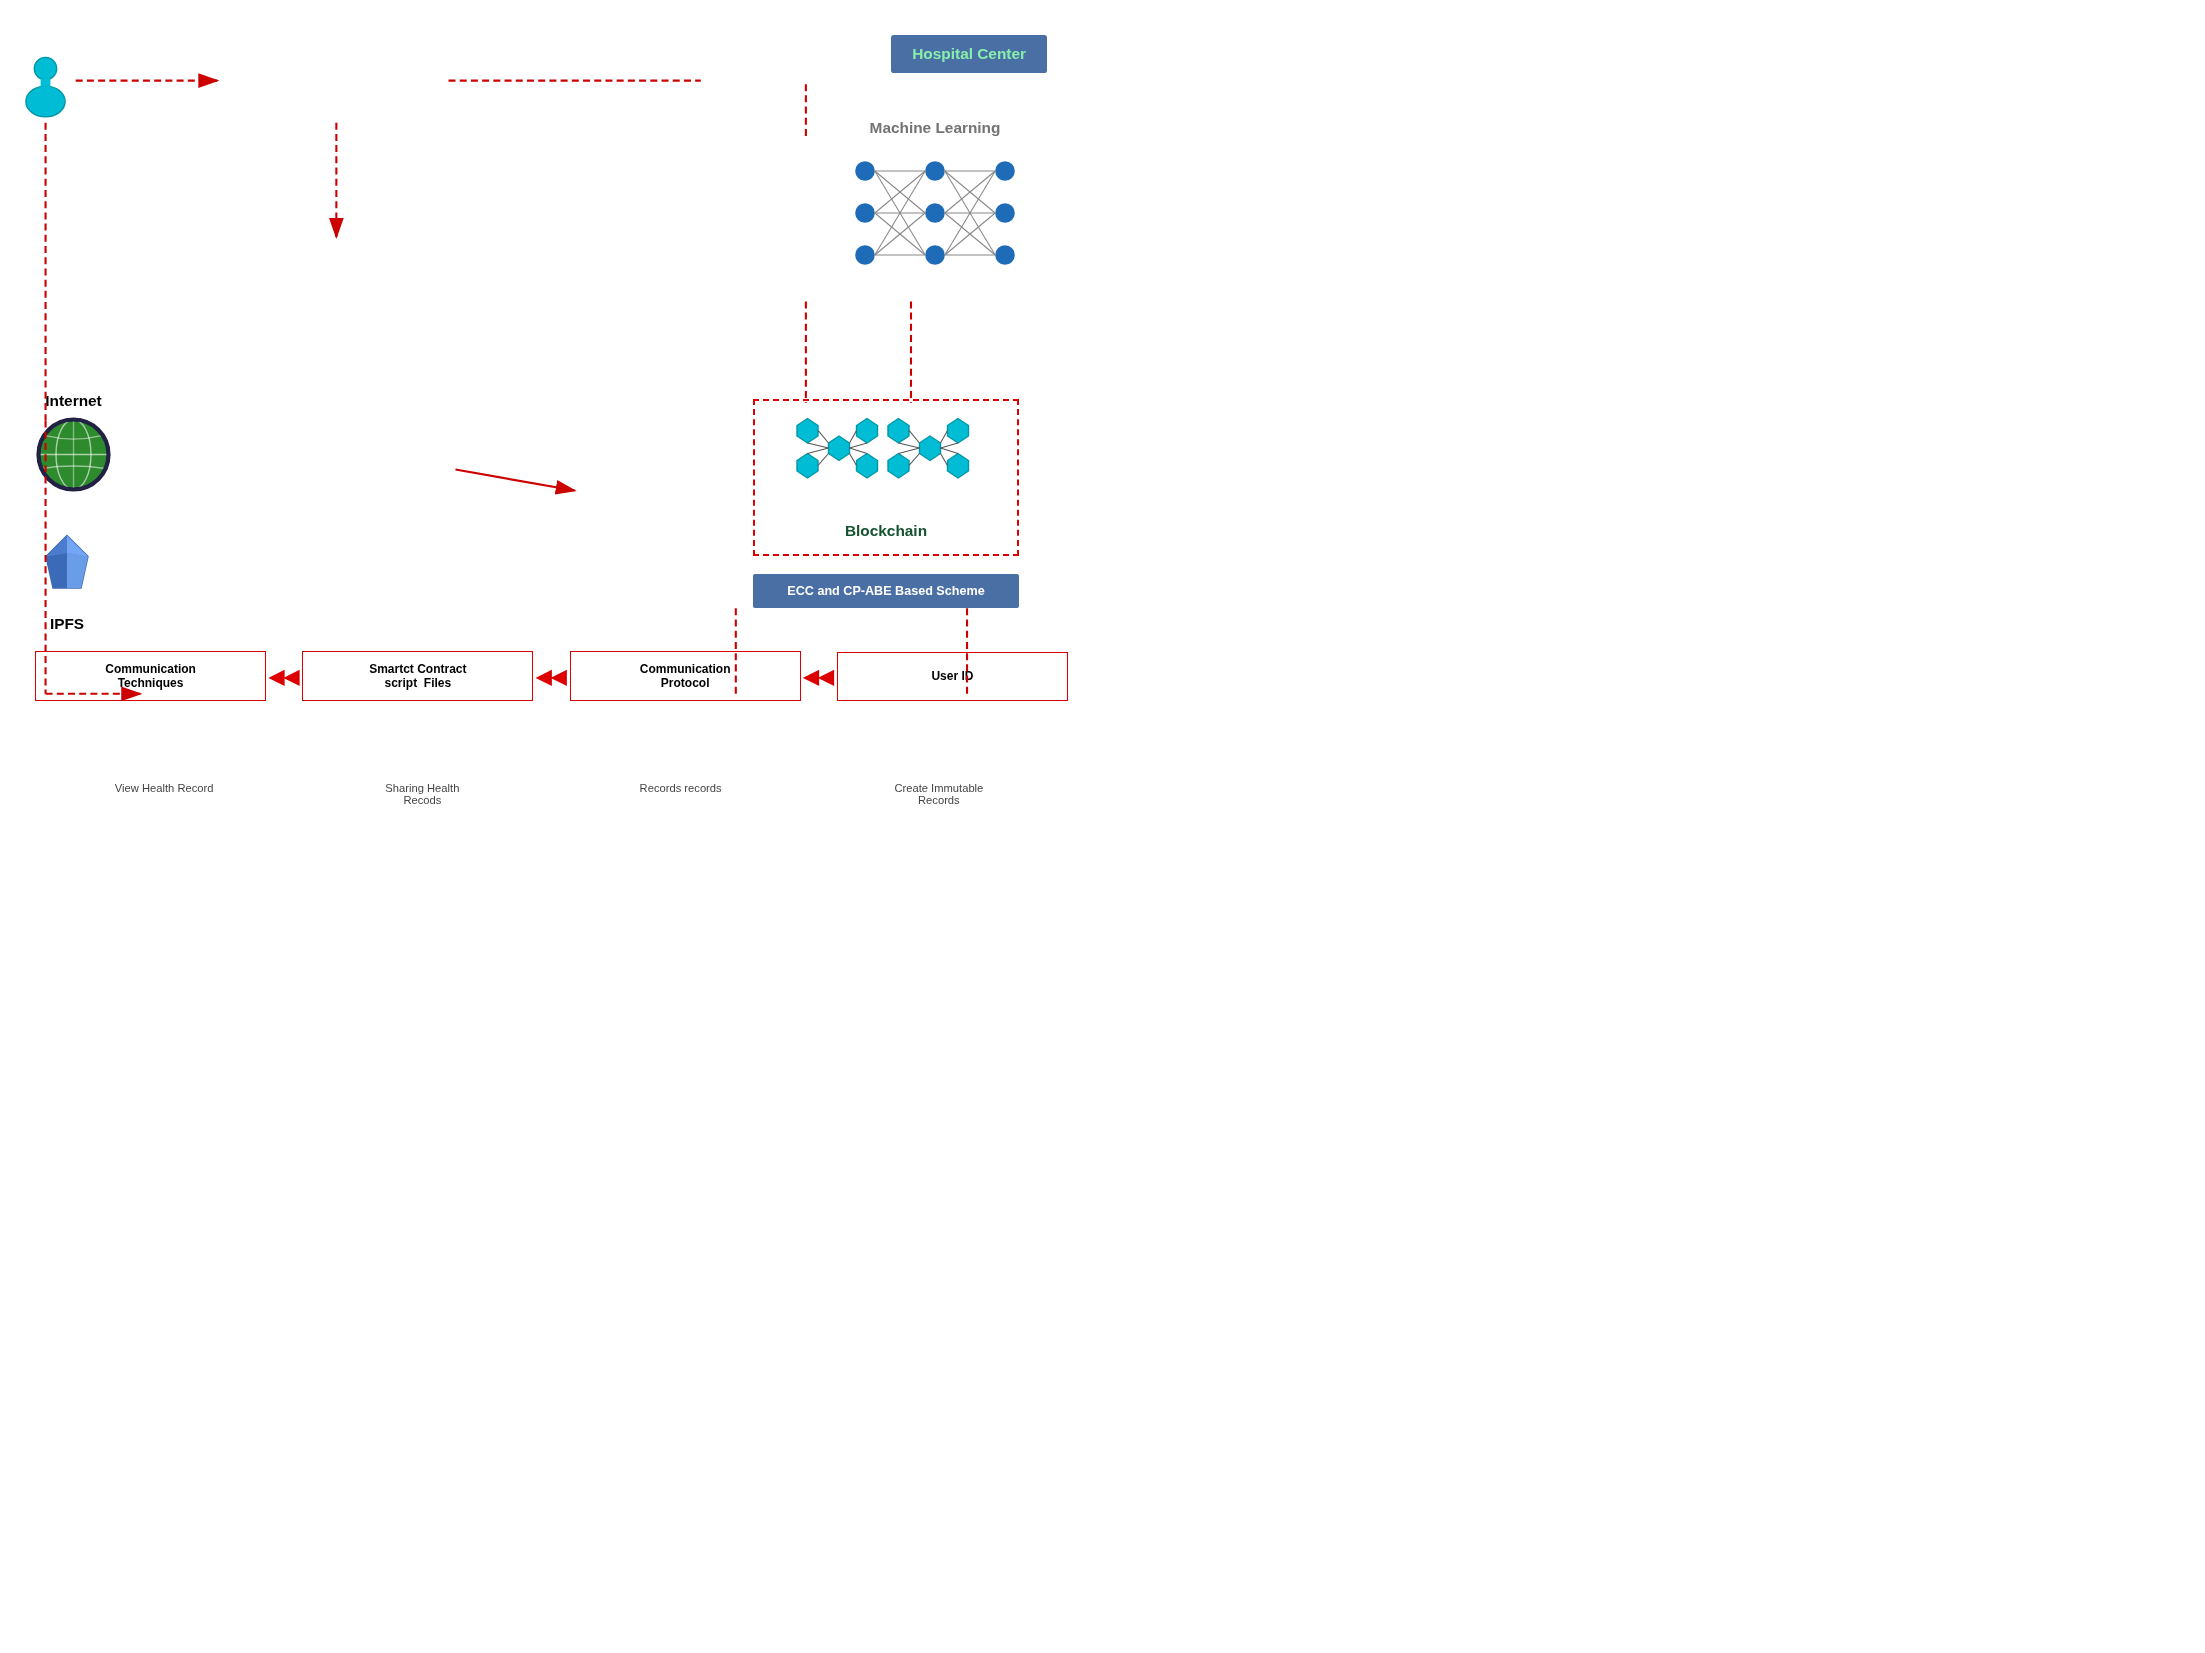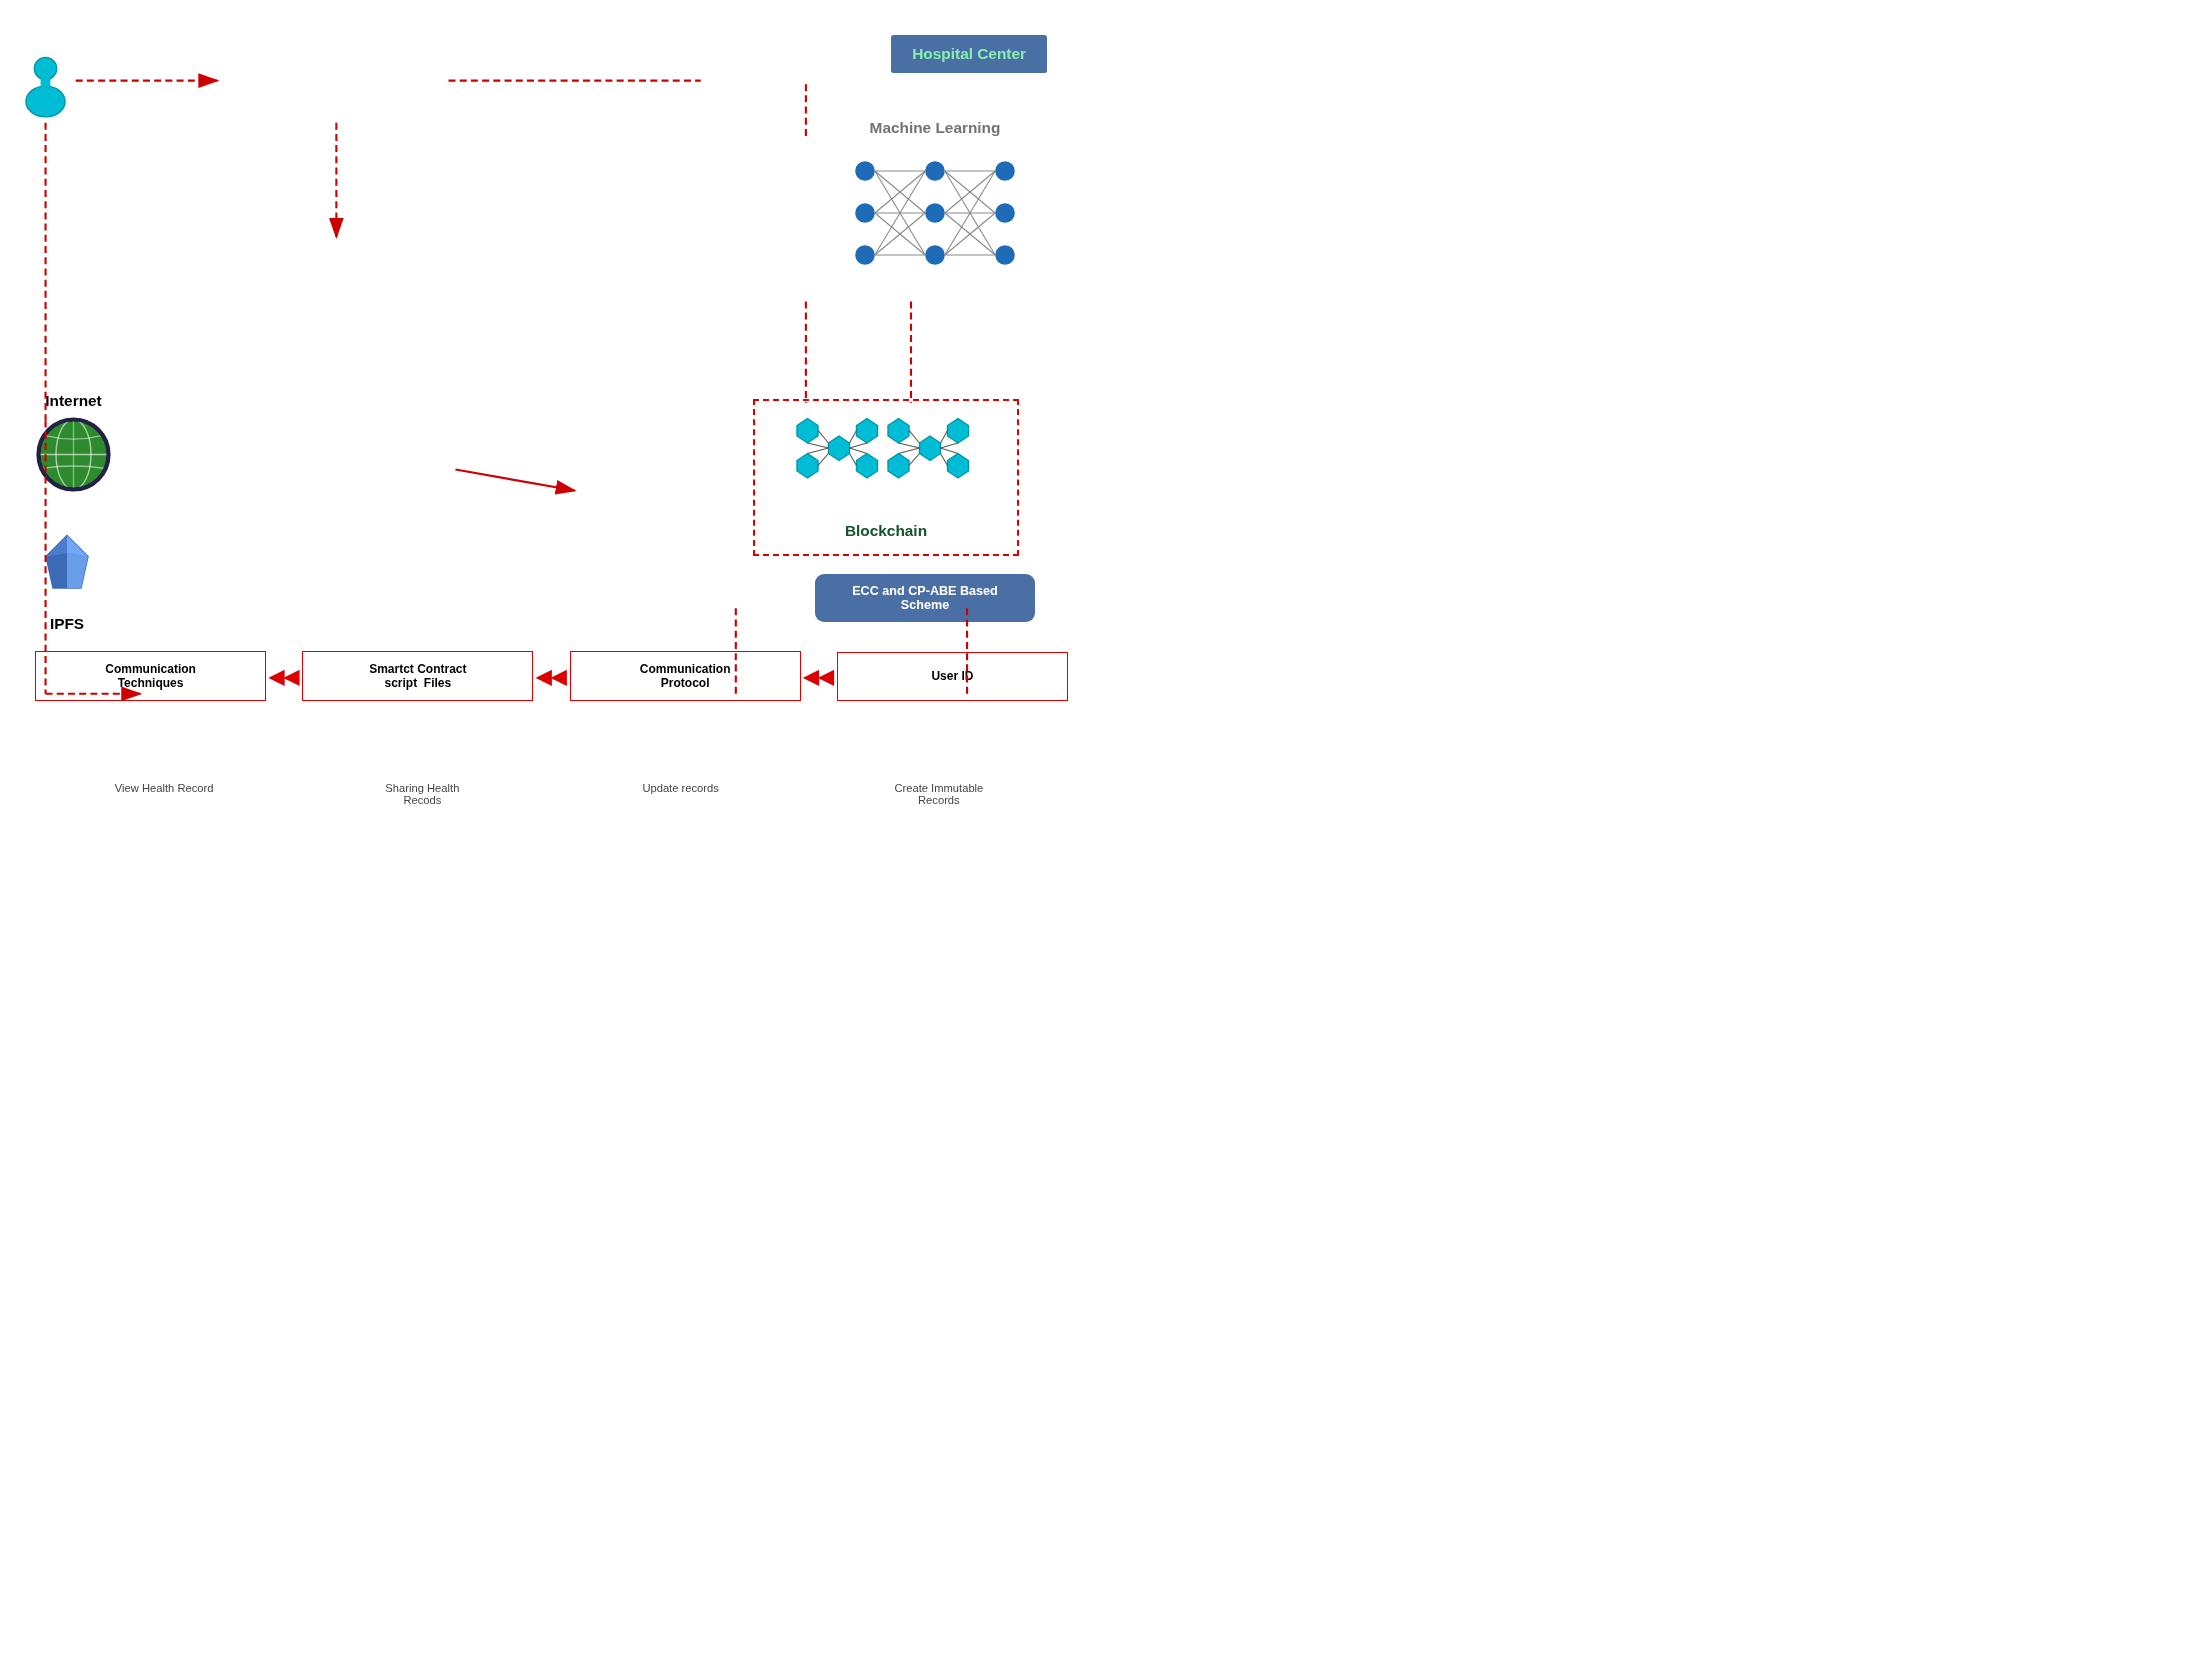--- a/index.html
+++ b/index.html
@@ -141,29 +141,29 @@
       font-size: 15.4px;
       font-weight: bold;
       margin-top: 23px;
       color: #14532d;
     }
 
     
     .ecc-box {
       position: absolute;
       top: 574px;
-      right: 68px;
+      right: 84px;
       background: #4a6fa5;
       color: #fff;
       font-size: 12.6px;
       font-weight: bold;
       padding: 9.8px 14px;
-      border-radius: 9px;
-      text-align: center;
-      width: 220px;
+      border-radius: 2px;
+      text-align: center;
+      width: 266px;
     }
 
     
     .bottom-boxes {
       position: absolute;
       bottom: 126px;
       left: 35px;
       right: 35px;
       display: flex;
       justify-content: space-between;
@@ -371,21 +371,21 @@
     </div>
     <span class="bottom-arrow">◀◀</span>
     <div class="bottom-box">
       <span>User ID</span>
     </div>
   </div>
 
   <div class="bottom-labels">
     <div class="bottom-label">View Health Record</div>
     <div class="bottom-label">Sharing Health<br>Recods</div>
-    <div class="bottom-label">Update records</div>
+    <div class="bottom-label">Records records</div>
     <div class="bottom-label">Create Immutable<br>Records</div>
   </div>
 
   <svg class="arrows-overlay" viewBox="0 0 1574 1180" width="1103" height="827">
 
     <defs>
       <marker id="arrowRed" markerWidth="10" markerHeight="7" refX="9" refY="3.5" orient="auto">
         <polygon points="0 0, 10 3.5, 0 7" fill="#cc0000"></polygon>
       </marker>
     </defs>

